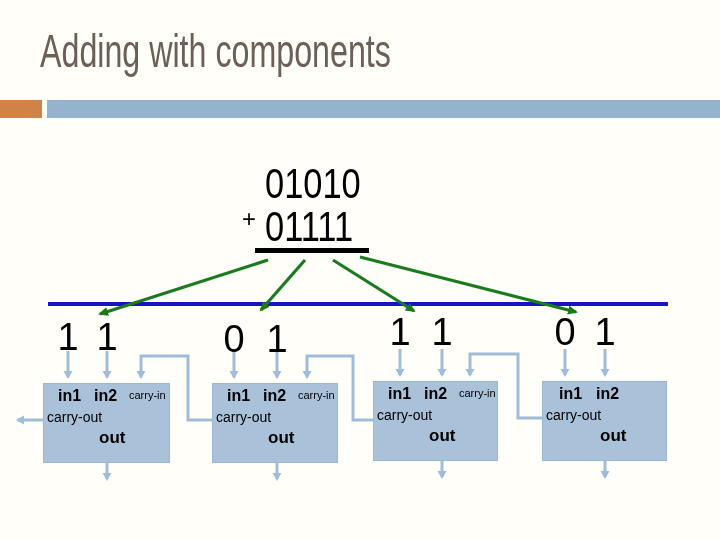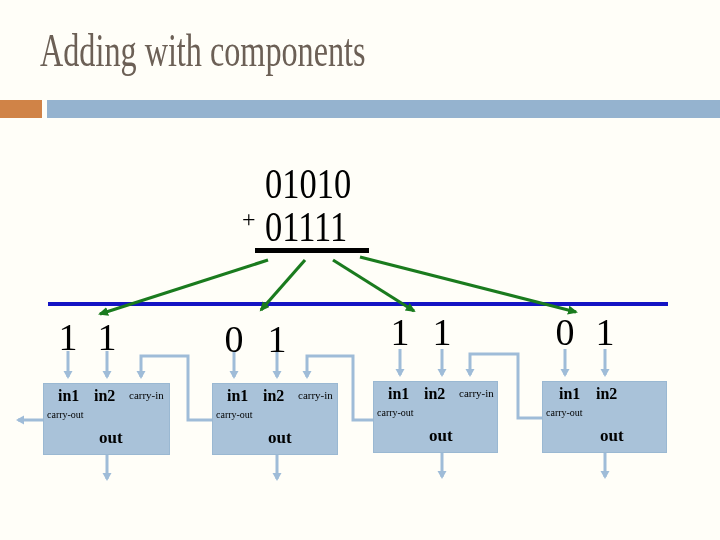--- a/index.html
+++ b/index.html
@@ -1,19 +1,19 @@
 <!DOCTYPE html>
 <html><head>
 <meta charset="utf-8">
 <style>
   html,body{margin:0;padding:0;}
   #slide{
     position:relative;width:720px;height:540px;overflow:hidden;
     background:var(--bg,#fffef8);
-    font-family:Liberation Serif, serif;
+    font-family:Liberation Sans, sans-serif;
     color:var(--ink,#000);
   }
   
   #title{
     position:absolute;left:40px;top:26px;
     font-size:46px;line-height:1.1;white-space:nowrap;
     color:var(--title-color,#6c6056);
     transform:scaleX(0.70);transform-origin:left top;
   }
   #accent-orange{position:absolute;left:0;top:100px;width:42px;height:18px;background:var(--orange,#d08347);}
@@ -31,29 +31,29 @@
   #blue-line{position:absolute;left:48px;top:302px;width:620px;height:4px;background:var(--line-blue,#1414c4);z-index:1;}
   
   #wires{position:absolute;left:0;top:0;z-index:2;}
   
   .bit{
     position:absolute;font-size:38px;line-height:1;z-index:3;
     transform:translateX(-50%);color:var(--ink,#000);
   }
   
   .adder{
-    position:absolute;width:127px;height:72px;z-index:3;
+    position:absolute;width:127px;height:80px;z-index:3;
     background:var(--box-fill,#a9c2d9);
     border:1px solid var(--box-border,#9ab8d2);
     box-sizing:border-box;
   }
   .adder .lbl{position:absolute;line-height:1;white-space:nowrap;color:var(--ink,#000);}
   .lbl-in{font-size:16px;font-weight:bold;}
   .lbl-cin{font-size:11px;}
-  .lbl-cout{font-size:10px;}
+  .lbl-cout{font-size:14px;}
   .lbl-out{font-size:17px;font-weight:bold;}
 </style>
 </head>
 <body>
 
 <div id="slide" style="--bg: #fffef8; --title-color: #6c6056; --orange: #d08347; --bar-blue: #95b3cf; --box-fill: #a9c2d9; --box-border: #9ab8d2; --wire: #9fbcd8; --green: #1a7b1e; --line-blue: #1414c4; --ink: #000000;">
 
   <div id="title">Adding with components</div>
   <div id="accent-orange"></div>
   <div id="accent-bar"></div>

